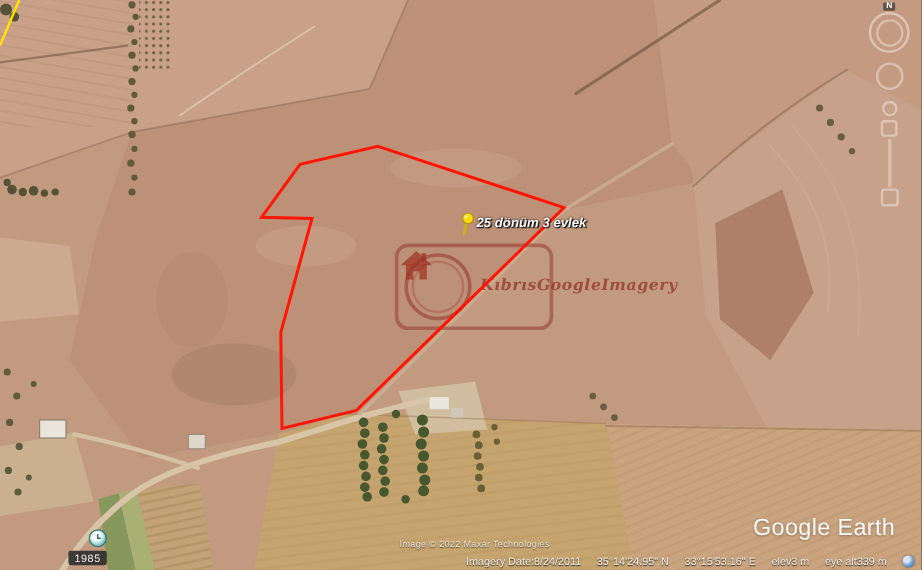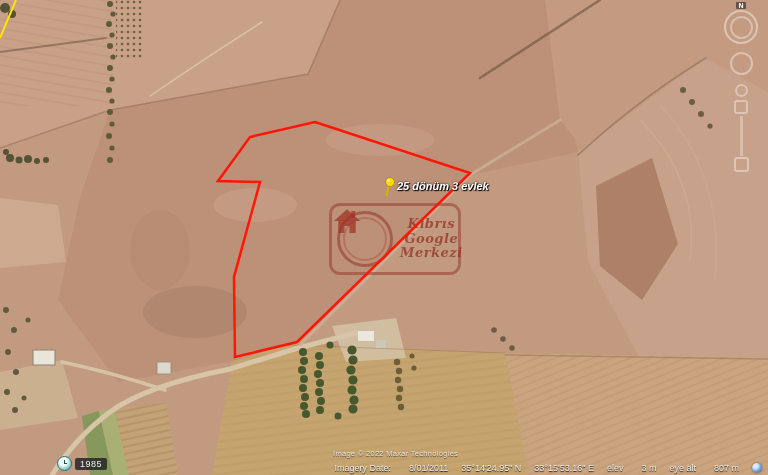--- a/index.html
+++ b/index.html
@@ -18,21 +18,21 @@
   }
   .wm-circle{
     width:50px;height:50px;border:3px solid rgba(151,60,45,.6);border-radius:50%;
     display:flex;align-items:center;justify-content:center;flex:0 0 auto;
   }
   .wm-circle-inner{
     width:40px;height:40px;border:2px solid rgba(170,80,60,.45);border-radius:50%;
     display:flex;align-items:center;justify-content:center;
   }
   .wm-text{
-    flex:1;display:flex;flex-direction:column;align-items:center;
+    flex:1;display:flex;align-items:center;
     font-family:"DejaVu Serif",serif;font-style:italic;font-weight:bold;
     font-size:13px;line-height:1.12;color:rgba(148,55,40,.78);
     letter-spacing:.5px;white-space:nowrap;
   }
 
   
   .pin-label{
     position:absolute;left:397px;top:180px;
     font-size:11px;font-weight:bold;color:#fff;
     text-shadow:1px 1px 1px #000,0 0 2px #000;white-space:nowrap;font-style:italic;
@@ -47,21 +47,21 @@
   .look-ring{width:30px;height:30px;border:2px solid rgba(255,255,255,.42);border-radius:50%;
     display:flex;align-items:center;justify-content:center;}
   .look-ring-inner{width:19px;height:19px;border:2px solid rgba(255,255,255,.35);border-radius:50%;}
   .move-joy{width:19px;height:19px;border:2px solid rgba(255,255,255,.38);border-radius:50%;margin-top:8px;}
   .zoom-top{width:9px;height:9px;border:2px solid rgba(255,255,255,.38);border-radius:50%;margin-top:9px;}
   .zoom-plus{width:10px;height:10px;border:2px solid rgba(255,255,255,.38);border-radius:3px;margin-top:3px;}
   .zoom-track{width:3px;height:40px;background:rgba(255,255,255,.30);margin-top:2px;}
   .zoom-handle{width:11px;height:11px;border:2px solid rgba(255,255,255,.40);border-radius:3px;margin-top:1px;}
 
   
-  .time-badge{position:absolute;left:57px;bottom:4px;display:flex;align-items:center;gap:3px;}
+  .time-badge{position:absolute;left:57px;bottom:4px;display:flex;align-items:flex-end;gap:3px;flex-direction:column;}
   .clock-icon{
     width:13px;height:13px;border-radius:50%;
     background:radial-gradient(circle at 40% 35%, #f3fbfb 0 35%, #9fd4d2 60%, #3c8f92 100%);
     border:1px solid #2d7578;position:relative;
   }
   .clock-icon:before{content:"";position:absolute;left:6px;top:3px;width:1px;height:4px;background:#1d4e50;}
   .clock-icon:after{content:"";position:absolute;left:6px;top:6px;width:3px;height:1px;background:#1d4e50;}
   .year-box{
     background:rgba(38,38,38,.85);border-radius:2px;color:#eee;
     font-size:9px;padding:1px 5px;letter-spacing:.5px;
@@ -69,21 +69,21 @@
 
   
   .ge-logo{
     position:absolute;right:22px;bottom:23px;font-size:19.5px;color:#fcfcfc;
     letter-spacing:.3px;text-shadow:0 1px 2px rgba(90,70,55,.55);
   }
   .status-bar{
     position:absolute;right:6px;bottom:2px;display:flex;align-items:center;gap:13px;
     font-size:9px;color:#f2efe8;text-shadow:0 1px 1px rgba(0,0,0,.85);white-space:nowrap;
   }
-  .status-item{display:flex;gap:18px;}
+  .status-item{display:flex;gap:0;}
   .stream-dot{
     width:10px;height:10px;border-radius:50%;
     background:radial-gradient(circle at 35% 30%, #d8e9f8 0 25%, #6f9fd4 55%, #2f5e9e 100%);
     box-shadow:0 0 2px rgba(0,0,0,.5);
   }
   .copyright{
     position:absolute;left:333px;bottom:17px;font-size:7.5px;color:rgba(255,255,255,.78);
     text-shadow:0 1px 1px rgba(0,0,0,.6);letter-spacing:.3px;margin-top:10px;
   }
 </style>
@@ -275,21 +275,21 @@
             <rect x="31" y="8" width="6" height="11"></rect>
             <polygon points="24,5 45,24 3,24"></polygon>
             <path d="M10,23 h28 v20 h-10 v-11 h-8 v11 h-10 z"></path>
           </g>
         </svg>
       </div>
     </div>
     <div class="wm-text">
       <span>Kıbrıs</span>
       <span>Google</span>
-      <span>Merkezi</span>
+      <span>Imagery</span>
     </div>
   </div>
 
   <svg width="768" height="475" viewBox="0 0 768 475" style="pointer-events:none;">
     <polyline points="0,38 16,0" stroke="#ffe400" stroke-width="2" fill="none"></polyline>
     <polygon points="315,122 470,173 297,342 235,357 234,277 260,182 218,181 250,137" fill="none" stroke="#ff1605" stroke-width="2.5" stroke-linejoin="miter"></polygon>
     <g>
       <path d="M388.5 186 L386.5 196" stroke="#d4b500" stroke-width="2"></path>
       <circle cx="390" cy="182" r="4.5" fill="#ffd903" stroke="#b09020" stroke-width="1"></circle>
       <circle cx="388.5" cy="180.5" r="1.3" fill="#fff6c0"></circle>
@@ -309,32 +309,33 @@
     <div class="zoom-track"></div>
     <div class="zoom-handle"></div>
   </div>
 
   <div class="time-badge">
     <div class="clock-icon"></div>
     <div class="year-box">1985</div>
   </div>
 
   <div class="copyright">Image © 2022 Maxar Technologies</div>
+  <div class="ge-logo">Google Earth</div>
 
   <div class="status-bar">
     <div class="status-item">
       <span>Imagery Date:</span>
-      <span>8/01/2011</span>
+      <span>8/24/2011</span>
     </div>
     <span>35°14'24.95" N</span>
     <span>33°15'53.16" E</span>
     <div class="status-item">
       <span>elev</span>
       <span>3 m</span>
     </div>
     <div class="status-item">
       <span>eye alt</span>
-      <span>807 m</span>
+      <span>339 m</span>
     </div>
     <div class="stream-dot"></div>
   </div>
 
 </div>
 
 </body></html>

